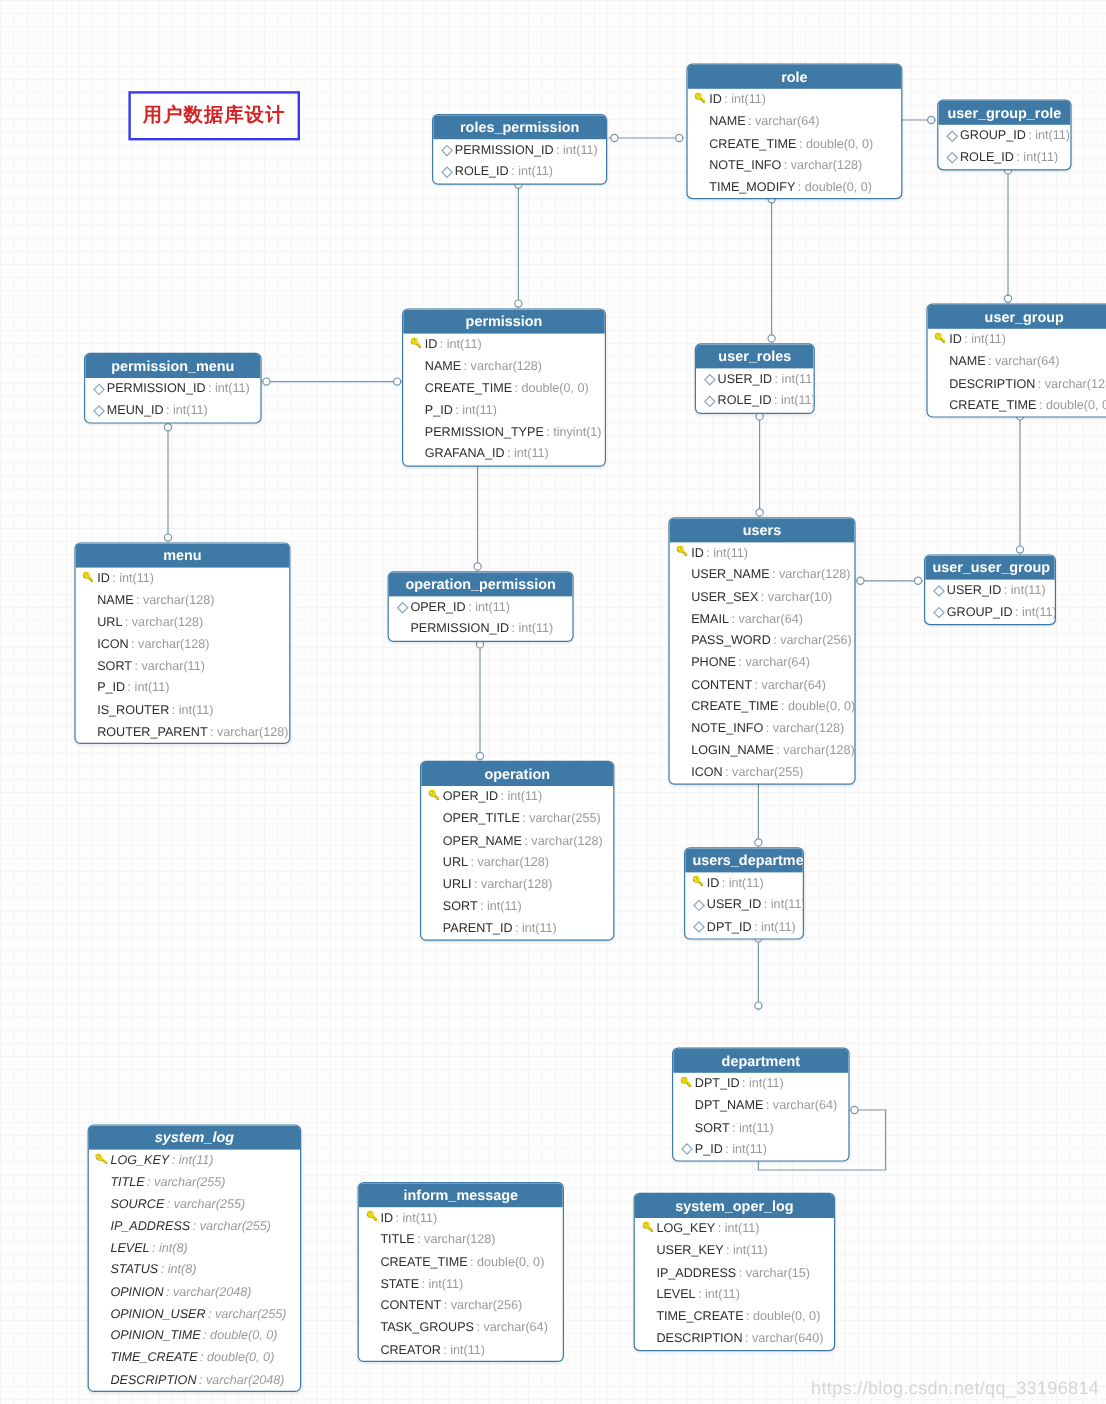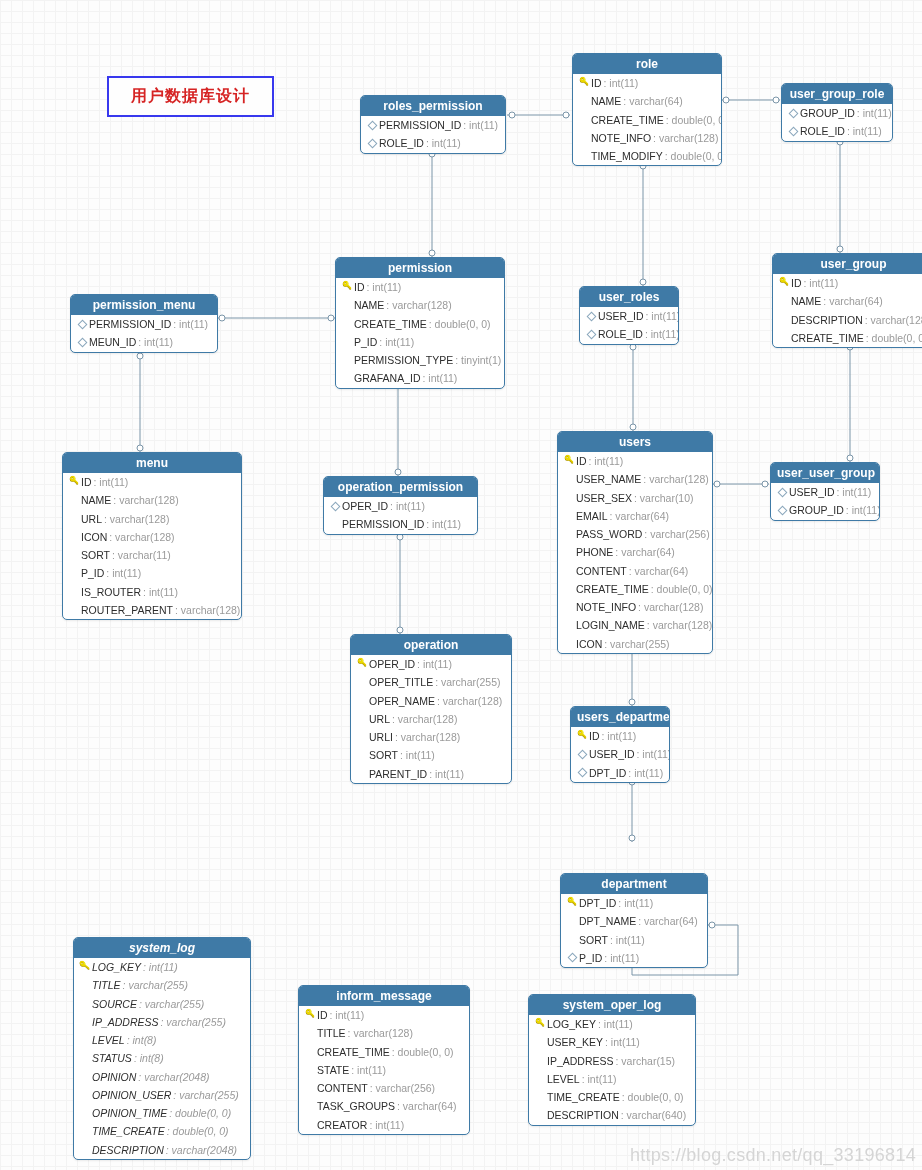--- a/index.html
+++ b/index.html
@@ -16,21 +16,21 @@
       linear-gradient(#ececec 1px, transparent 1px),
       linear-gradient(90deg, #ececec 1px, transparent 1px);
     background-size: 11px 11px, 11px 11px, 110px 110px, 110px 110px;
   }
   .title-label {
     position: absolute;
     border: 2px solid #3838ee;
     color: #d62424;
     font-weight: bold;
     font-size: 16px;
-    padding: 8px 22px;
+    padding: 8px 10px;
     background: #fefefe;
     letter-spacing: 1px;
   }
   .table {
     position: absolute;
     border: 1px solid #3f7aa6;
     border-radius: 5px;
     background: #fff;
     box-shadow: 0 1px 2px rgba(0,0,0,0.08);
     overflow: hidden;
@@ -56,21 +56,21 @@
     flex-shrink: 0;
     display: inline-flex;
     justify-content: center;
   }
   .table .row .nm { color: #2d2d2d; }
   .table .row .tp { color: #9a9a9a; margin-left: 2px; }
   svg.conn { position: absolute; left: 0; top: 0; width: 922px; height: 1170px; pointer-events: none; }
   .key-icon::before { content: "🔑"; font-size: 8px; line-height:1; display:inline-block; transform: translateY(-1px) scaleX(-1); filter: hue-rotate(10deg) saturate(1.4);}
   .dia-icon { width:7px; height:7px; background:#fff; border:1px solid #8aa7bc; transform: rotate(45deg); display:inline-block;}
   .watermark {
-    position:absolute; right:6px; bottom:4px; color:#d5d5d5; font-size:18px; letter-spacing:0.3px;
+    position:absolute; right:6px; bottom:4px; color:#d5d5d5; font-size:15px; letter-spacing:0.3px;
   }
 </style>
 </head>
 <body>
 
 <svg class="conn">
   <g stroke="#7a95a8" stroke-width="1" fill="none">
 
     <line x1="507" y1="115" x2="570" y2="115"></line>
 
@@ -150,21 +150,21 @@
       <span class="tp">: int(11)</span>
     </div>
     <div class="row">
       <span class="ic">
         <span class="dia-icon"></span>
       </span>
       <span class="nm">ROLE_ID</span>
       <span class="tp">: int(11)</span>
     </div>
   </div>
-<div class="table" style="left: 572px; top: 53px; width: 150px;">
+<div class="table" style="left: 572px; top: 53px; width: 180px;">
     <div class="hd">role</div>
     <div class="row">
       <span class="ic key-icon"></span>
       <span class="nm">ID</span>
       <span class="tp">: int(11)</span>
     </div>
     <div class="row">
       <span class="ic"></span>
       <span class="nm">NAME</span>
       <span class="tp">: varchar(64)</span>

